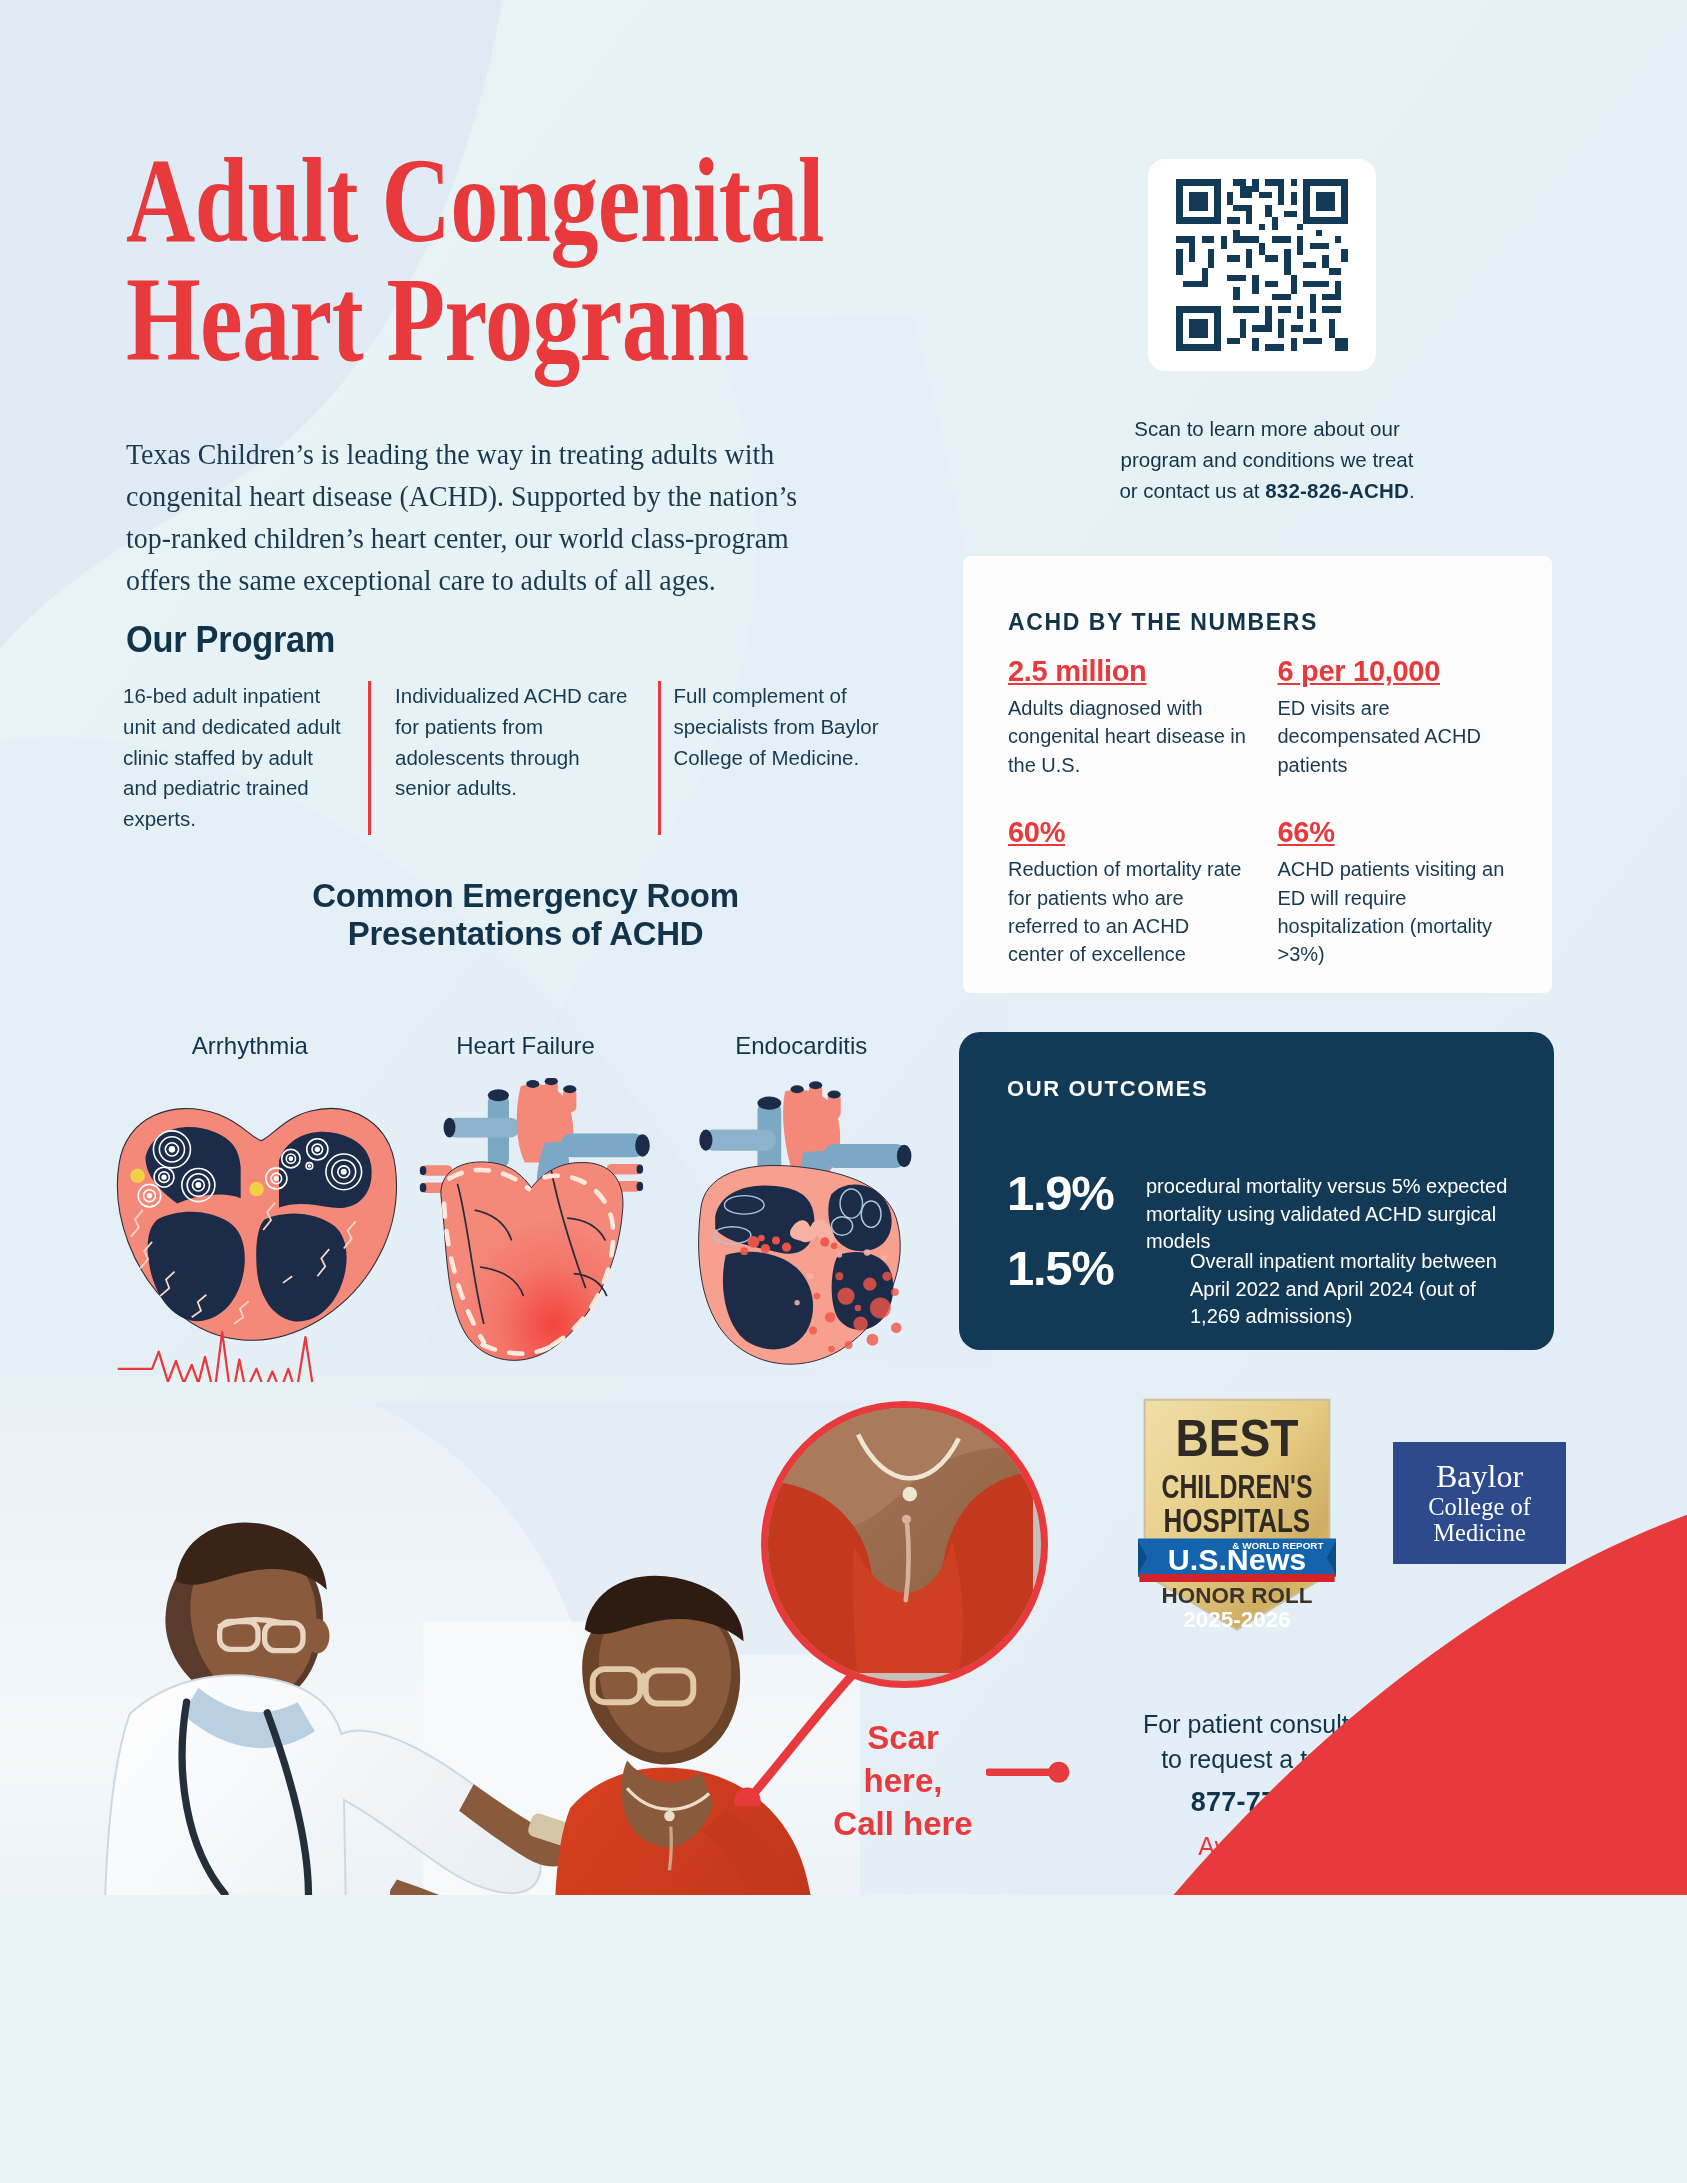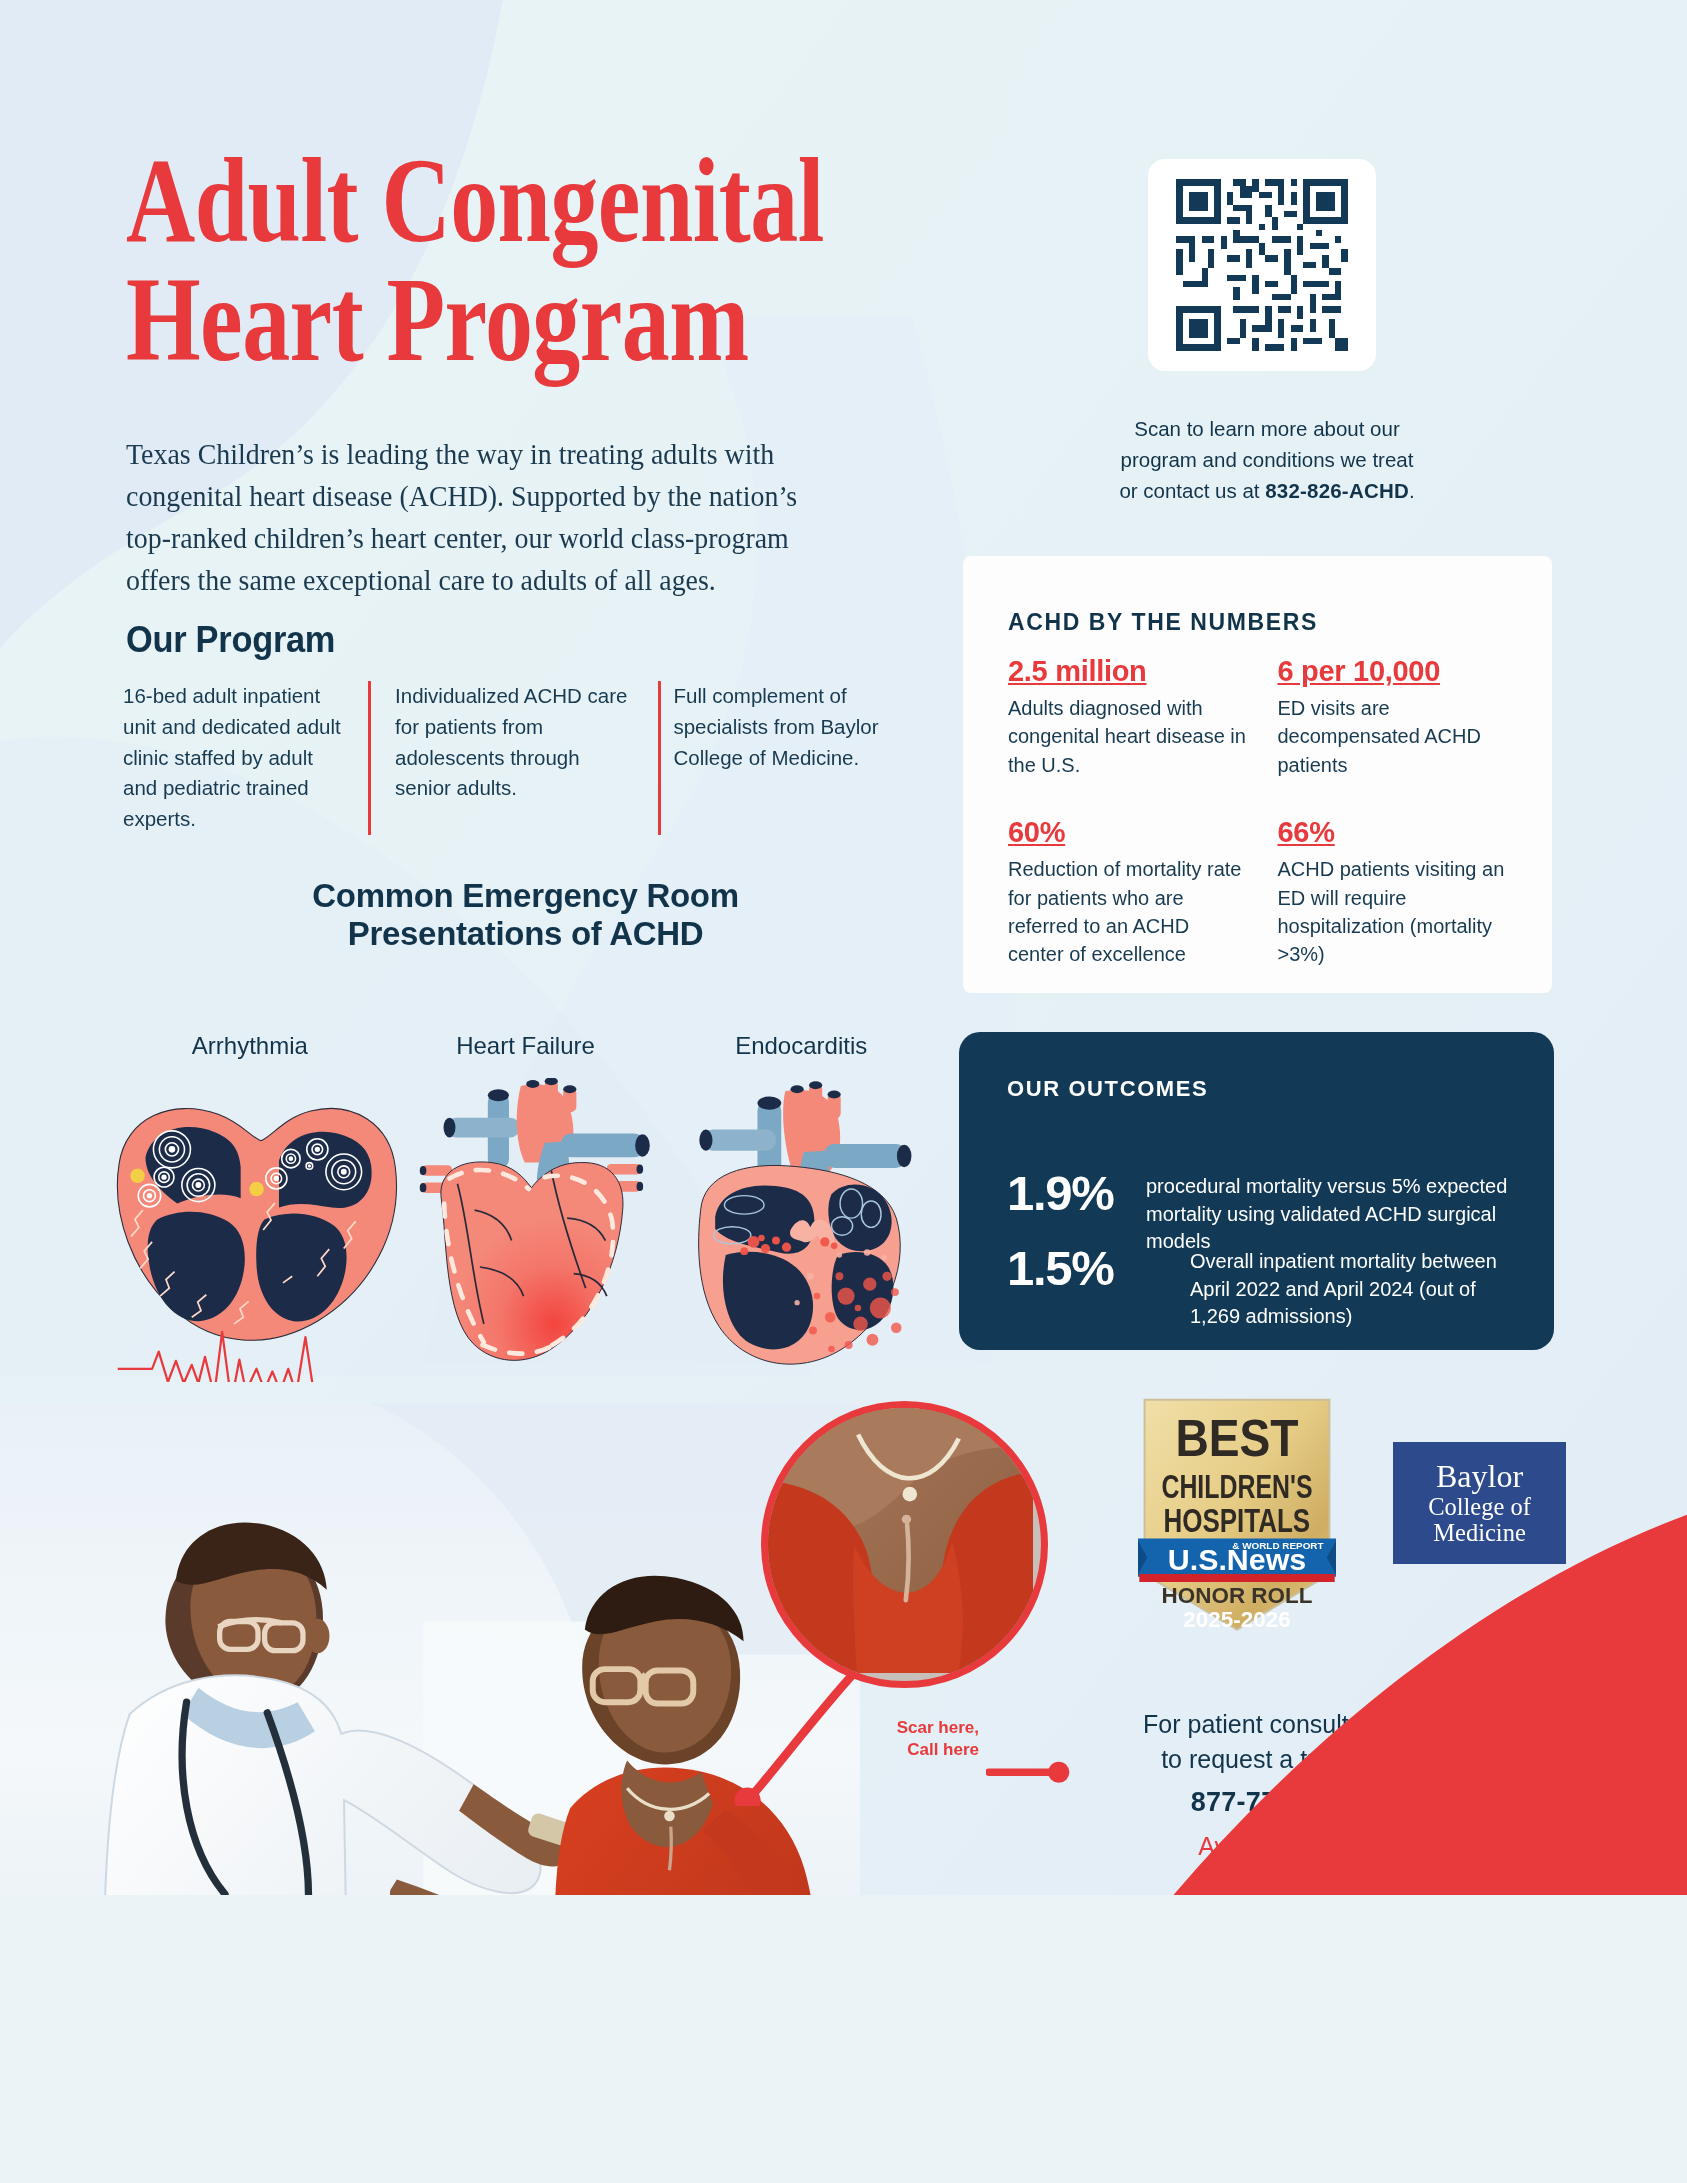--- a/index.html
+++ b/index.html
@@ -114,22 +114,22 @@
     background:#2c4a8c;display:flex;flex-direction:column;
     align-items:center;justify-content:center;
     font-family:"Liberation Serif",serif;color:#fff;line-height:1.08;
   }
   .baylor .b1{font-size:32px;}
   .baylor .b2{font-size:24.5px;}
   .baylor .b3{font-size:24.5px;}
 
   
   .scar-call{
-    position:absolute;left:827px;top:1717px;width:152px;text-align:right;
-    font-size:17px;font-weight:700;line-height:1.30;color:#e8393c;
+    position:absolute;left:827px;top:1717px;width:152px;text-align:center;
+    font-size:33px;font-weight:700;line-height:1.30;color:#e8393c;
   }
   .pointer{position:absolute;left:986px;top:1761px;width:86px;height:22.5px;}
   .contact{
     position:absolute;left:1065px;top:1707px;width:423px;text-align:center;
     font-size:25px;line-height:1.40;color:#12344b;
   }
   .contact .phone{font-weight:700;font-size:27px;letter-spacing:0.3px;margin-top:6.6px;display:block;}
   .contact .avail{color:#e8393c;font-size:25px;margin-top:8px;display:block;}
 
   

